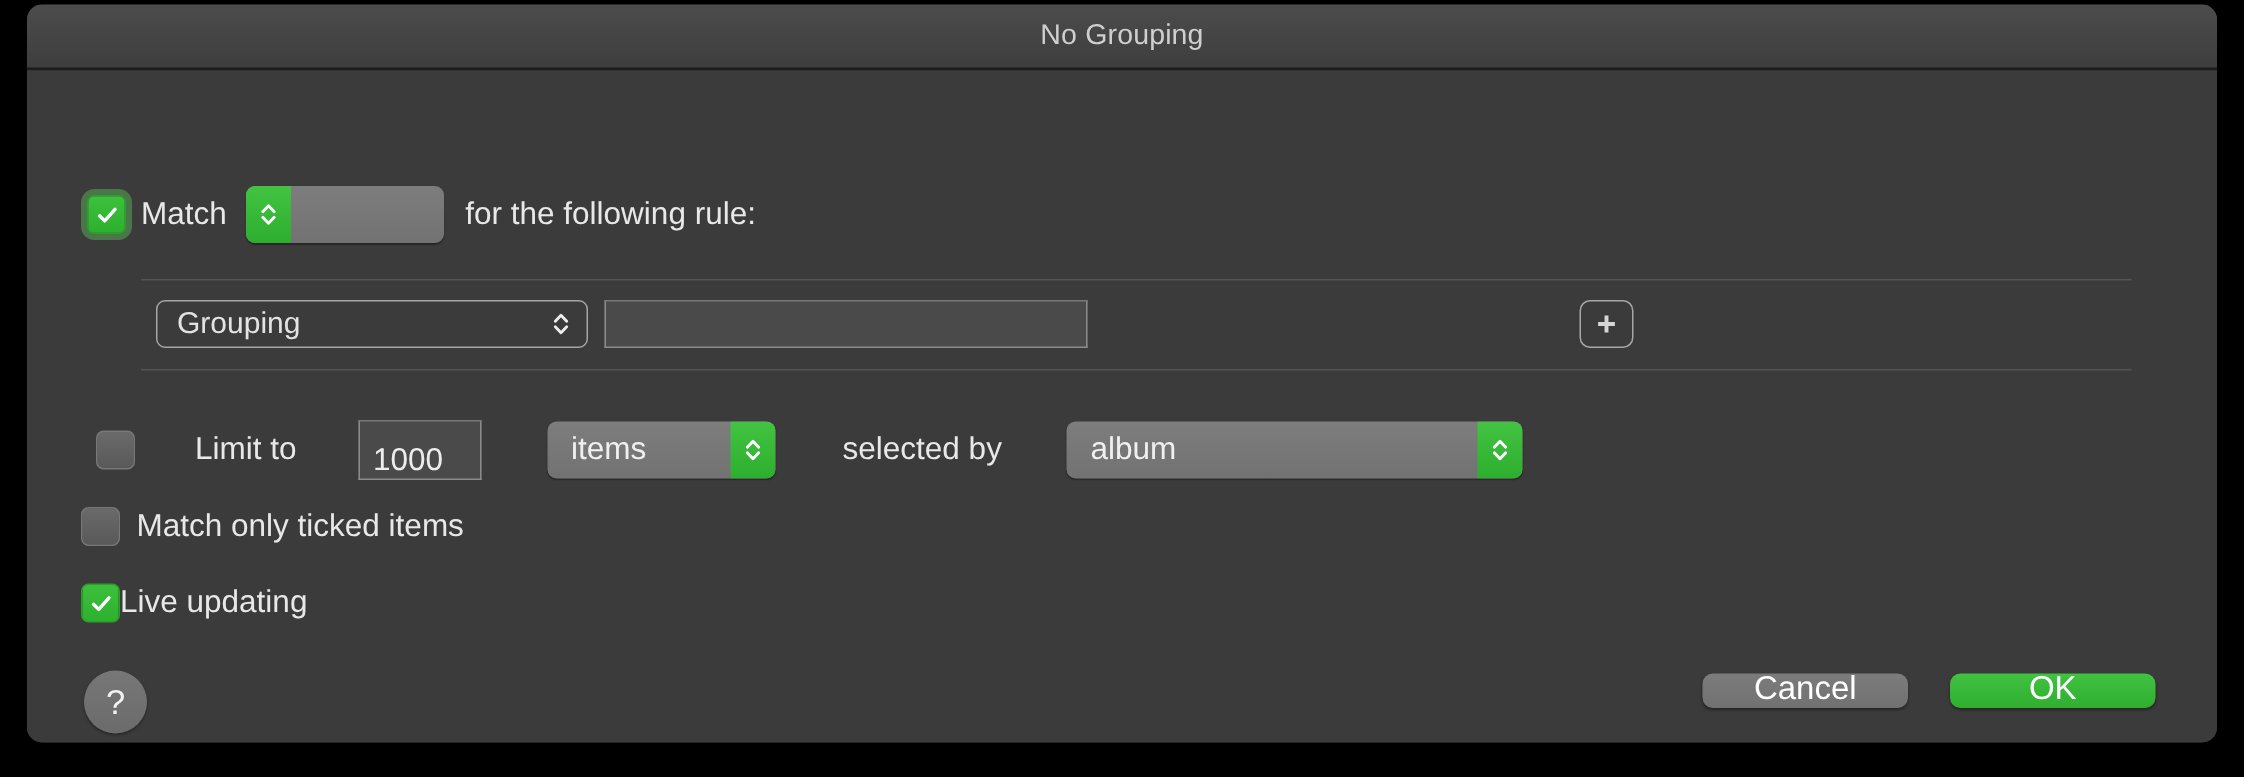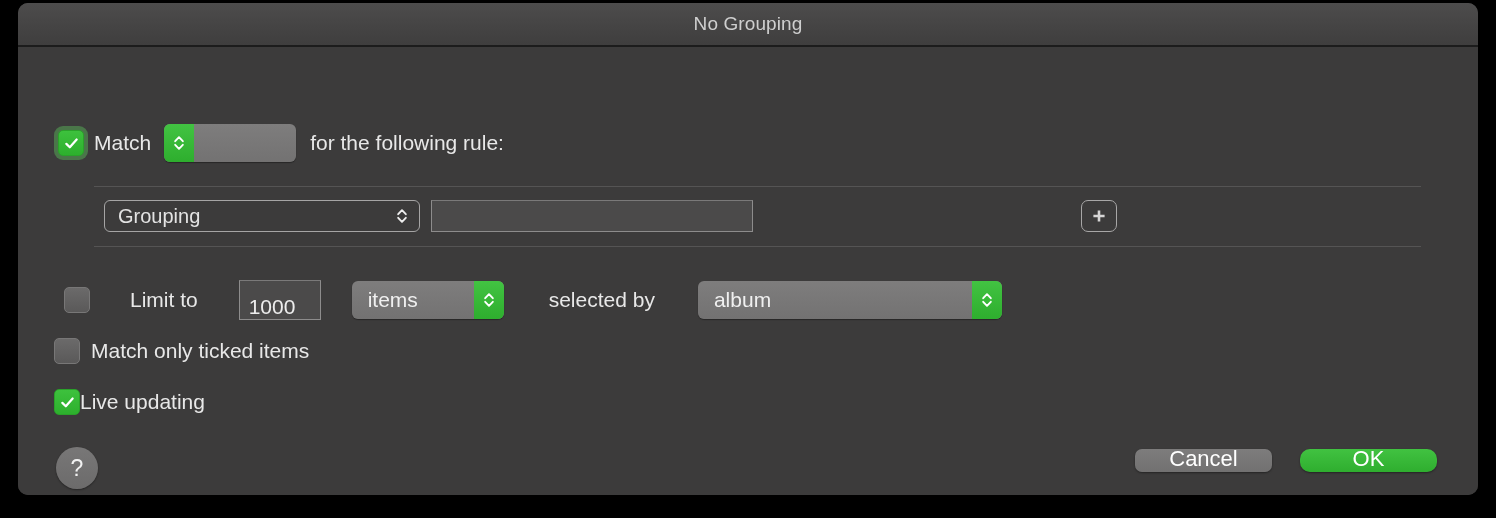--- a/index.html
+++ b/index.html
@@ -239,21 +239,21 @@
         </span>
       </span>
       <span class="lbl" style="margin-left:14px;">for the following rule:</span>
     </div>
 
     <div class="divider" style="left:76px; top:139px; width:1327px;"></div>
     <div class="divider" style="left:76px; top:199px; width:1327px;"></div>
 
     <div class="abs" style="left:86px; top:153px;">
       <div class="row">
-        <span class="opopup" style="width:316px;">
+        <span class="opopup" style="width:288px;">
           <span class="pv">Grouping</span>
           <span class="ostep">
             <svg width="14" height="22" viewBox="0 0 14 22">
               <path d="M3.2 9.2 L7 5.2 L10.8 9.2" fill="none" stroke="#ededed" stroke-width="1.9" stroke-linecap="round" stroke-linejoin="round"></path>
               <path d="M3.2 12.8 L7 16.8 L10.8 12.8" fill="none" stroke="#ededed" stroke-width="1.9" stroke-linecap="round" stroke-linejoin="round"></path>
             </svg>
           </span>
         </span>
 
 
@@ -268,21 +268,21 @@
         </span>
       </div>
     </div>
 
     <div class="abs row" style="left:46px; top:233px;gap:29px;">
       <span class="cb off"></span>
       <span class="lbl" style="margin-left:11px;">Limit to</span>
       <span class="tfield" style="margin-left:12px; width:82px; height:40px;">
         <span>1000</span>
       </span>
-      <span class="popup" style="margin-left:2px; width:152px;">
+      <span class="popup" style="margin-left:15px; width:152px;">
         <span class="pv">items</span>
         <span class="stepper">
           <svg width="14" height="22" viewBox="0 0 14 22">
             <path d="M3.2 9.2 L7 5.2 L10.8 9.2" fill="none" stroke="#ffffff" stroke-width="1.9" stroke-linecap="round" stroke-linejoin="round"></path>
             <path d="M3.2 12.8 L7 16.8 L10.8 12.8" fill="none" stroke="#ffffff" stroke-width="1.9" stroke-linecap="round" stroke-linejoin="round"></path>
           </svg>
         </span>
       </span>
       <span class="lbl" style="margin-left:16px;">selected by</span>
       <span class="popup" style="margin-left:14px; width:304px;">
@@ -311,18 +311,18 @@
     </div>
 
     <div class="abs helpbtn" style="left:38px; top:400px;">
       <span>?</span>
     </div>
 
     <div class="abs pbtn gray" style="left:1117px; top:402px; width:137px;">
       <span>Cancel</span>
     </div>
 
-    <div class="abs pbtn green" style="left:1282px; top:402px; width:137px;border-radius:10px;">
+    <div class="abs pbtn green" style="left:1282px; top:402px; width:137px;">
       <span>OK</span>
     </div>
 
   </div>
 </div>
 
 </body></html>

